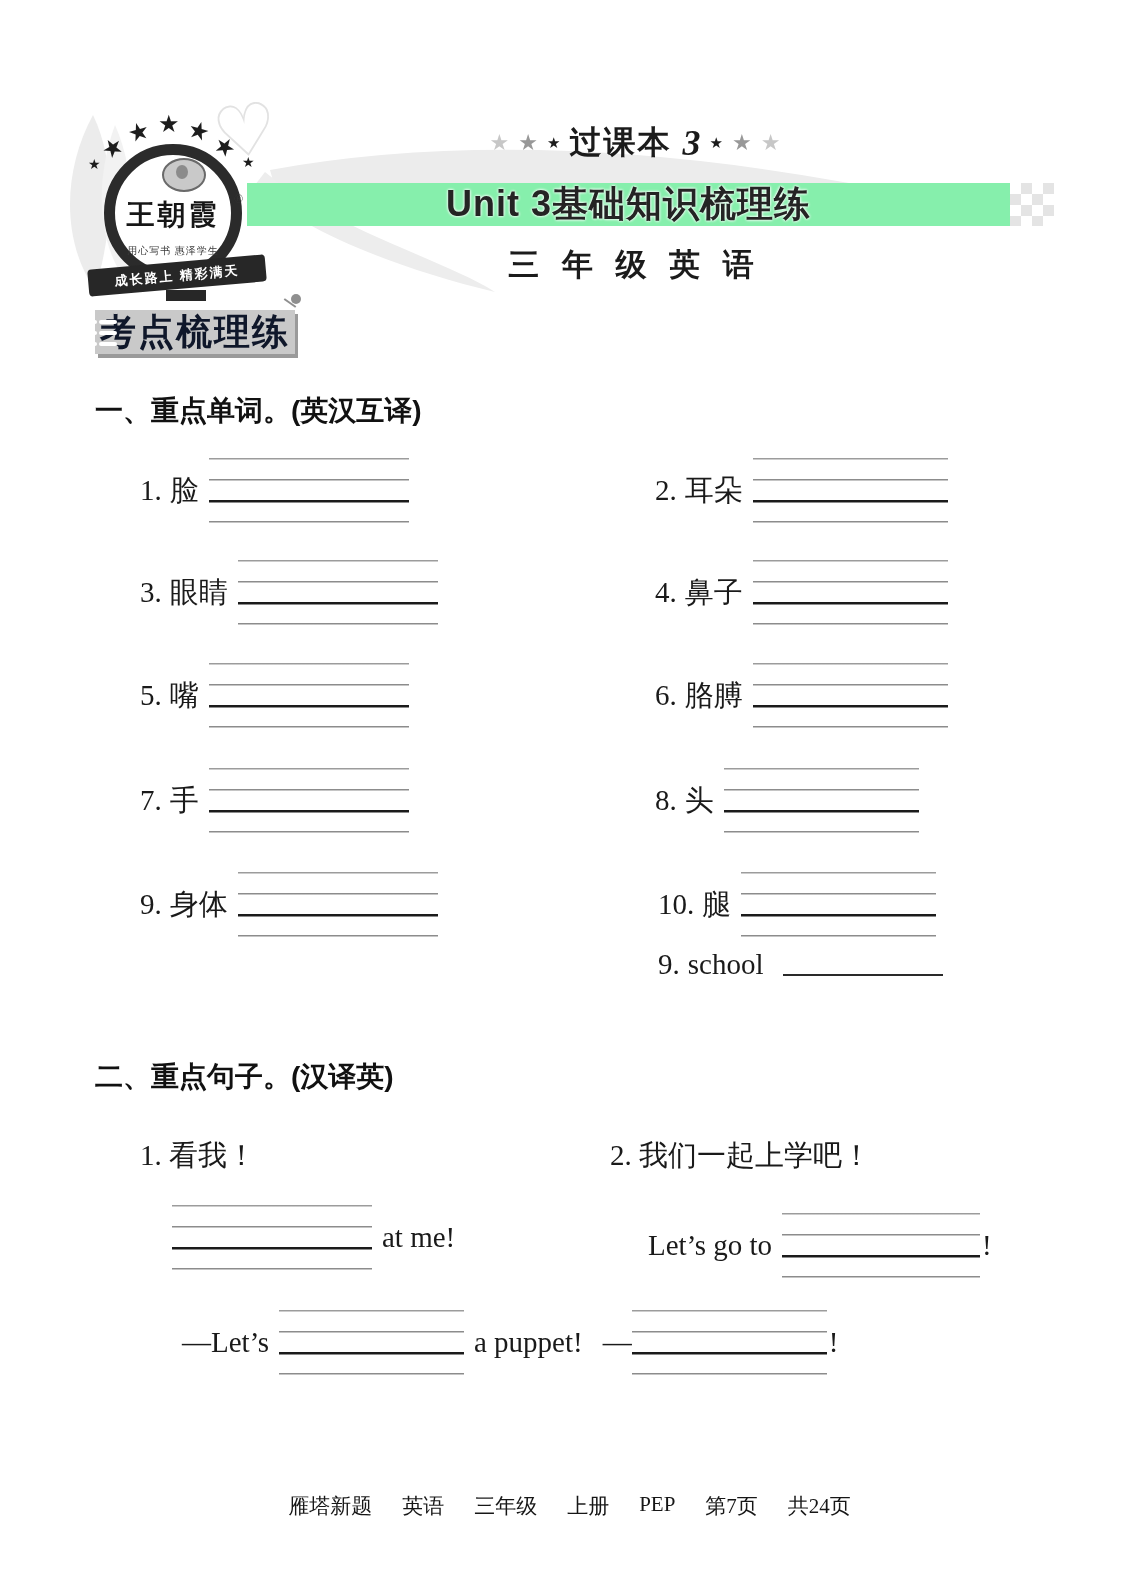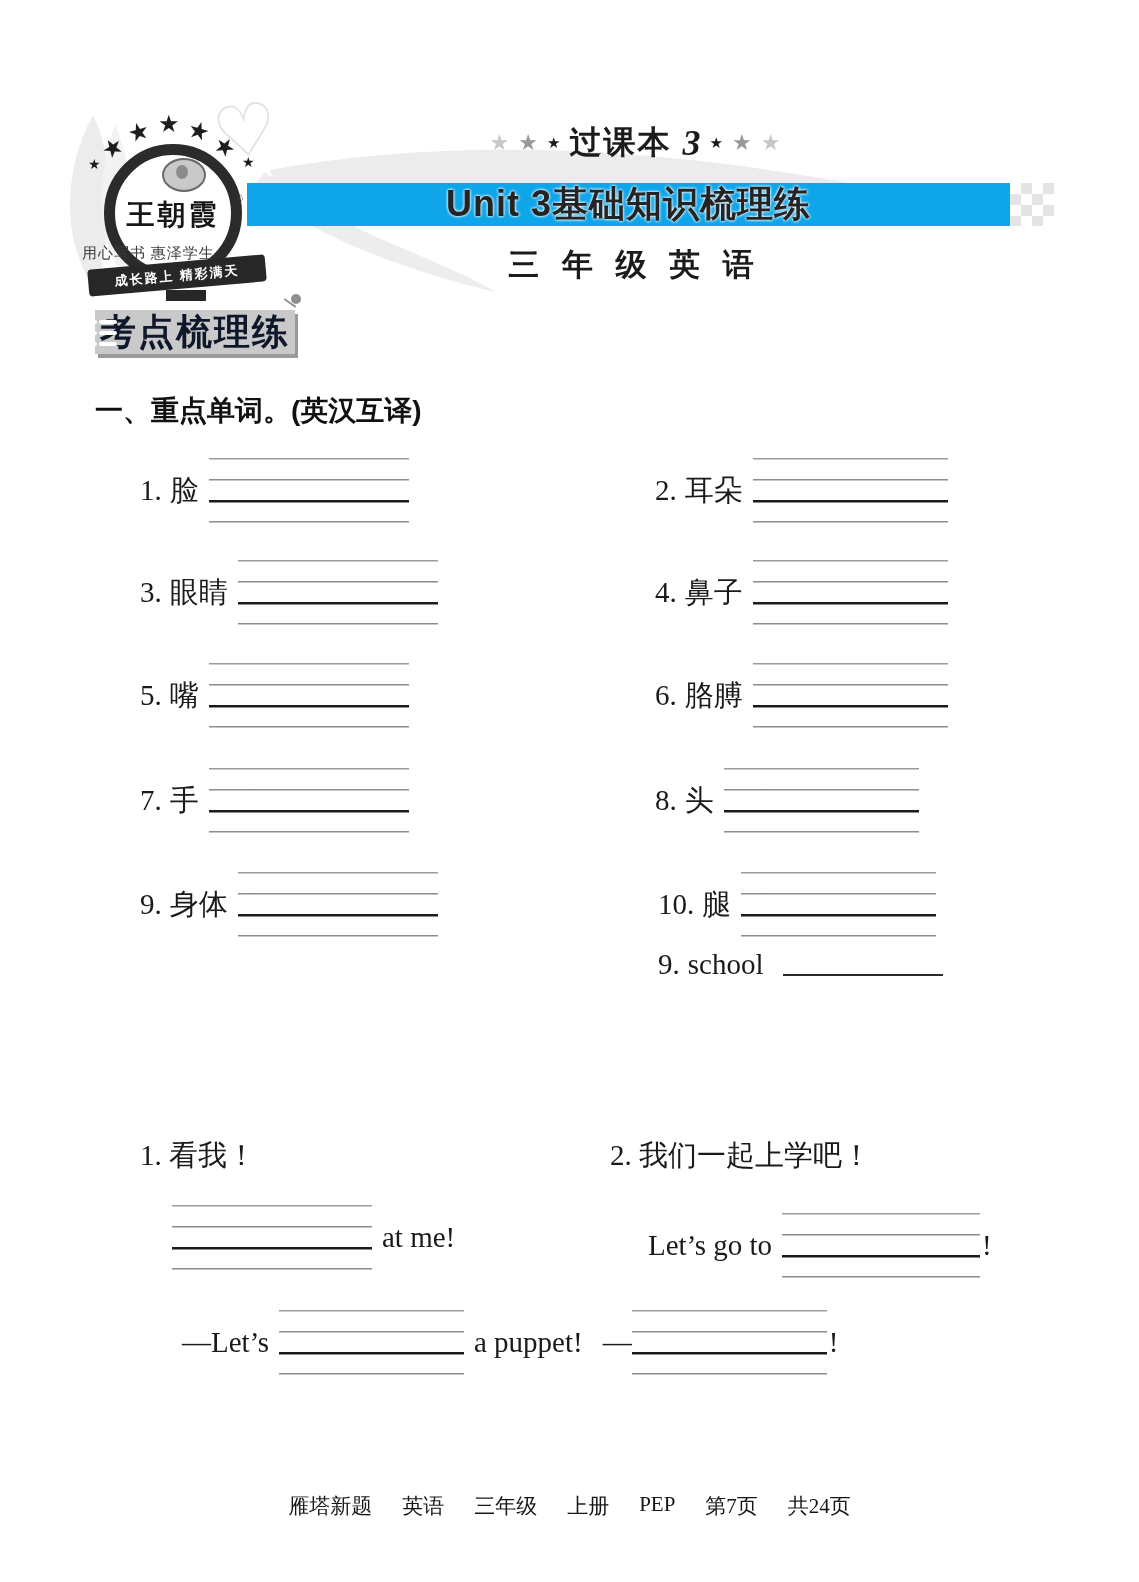--- a/index.html
+++ b/index.html
@@ -18,38 +18,38 @@
               border:11px solid #2b2b2b;background:#fff;box-sizing:border-box;}
   .logo .star{position:absolute;font-size:24px;color:#1d1d1d;line-height:1;}
   .logo .star.small{font-size:14px;}
   .portrait{position:absolute;left:80px;top:48px;width:40px;height:30px;border-radius:50%;
             background:#c9c9c9;border:2px solid #6a6a6a;}
   .portrait::after{content:"";position:absolute;left:12px;top:5px;width:12px;height:14px;
             border-radius:50%;background:#8b8b8b;}
   .brand{position:absolute;left:0;top:86px;width:182px;text-align:center;font-weight:900;
          font-size:28px;letter-spacing:3px;color:#161616;}
   .reg{position:absolute;left:152px;top:82px;font-size:12px;color:#333;}
-  .slogan{position:absolute;left:0;top:134px;width:182px;font-size:15px;
+  .slogan{position:absolute;left:0;top:134px;width:182px;text-align:center;font-size:10px;
           letter-spacing:1px;color:#3b3b3b;}
   .ribbon{position:absolute;left:6px;top:152px;width:178px;height:27px;background:#272727;
           transform:rotate(-5deg);border-radius:4px;color:#fff;text-align:center;
           font-size:13px;font-weight:700;line-height:27px;letter-spacing:2px;}
   .ribbon-fold{position:absolute;left:84px;top:180px;width:40px;height:11px;background:#272727;}
 
   
   .star-title{position:absolute;left:330px;top:120px;width:610px;height:46px;display:flex;
               align-items:center;justify-content:center;gap:9px;z-index:2;}
   .star-title .t{font-size:32px;font-weight:700;color:#1b1b1b;letter-spacing:2px;}
   .star-title .n{font-size:36px;font-weight:700;font-style:italic;margin-left:2px;}
   .st-star{line-height:1;}
   .s-lt{color:#c7c7c7;font-size:22px;}
   .s-md{color:#989898;font-size:22px;}
   .s-dk{color:#1c1c1c;font-size:15px;}
 
-  .unit-band{position:absolute;left:247px;top:183px;width:763px;height:43px;background:#0ea5e9;
+  .unit-band{position:absolute;left:247px;top:183px;width:763px;height:43px;background:#86efac;
              display:flex;align-items:center;justify-content:center;z-index:1;}
   .unit-band span{font-family:"Liberation Sans","DejaVu Sans",sans-serif;font-weight:700;
              font-size:36px;color:#242424;letter-spacing:1px;
              text-shadow:0 0 3px #fff,0 0 3px #fff;white-space:nowrap;}
   .checker{position:absolute;left:1010px;top:183px;width:44px;height:43px;z-index:1;
            background:repeating-conic-gradient(#e4e4e4 0% 25%, #ffffff 0% 50%);
            background-size:22px 22px;}
   .grade-title{position:absolute;left:247px;top:244px;width:775px;text-align:center;
                font-family:"Liberation Sans","DejaVu Sans",sans-serif;font-weight:700;
                font-size:31px;letter-spacing:7px;color:#1b1b1b;z-index:2;}
@@ -201,20 +201,21 @@
     <span class="w-text w-num">10.</span>
     <span class="w-text w-label">腿</span>
     <div class="wgrid g195"></div>
   </div>
   <div class="word-item" style="left:658px;top:968px">
     <span class="w-text w-num">9.</span>
     <span class="w-text w-label">school</span>
     <div class="blank"></div>
   </div>
 
+  <div class="sec-heading" style="left:95px;top:1058px">二、重点句子。(汉译英)</div>
 
   <div class="prompt" style="left:140px;top:1136px">1. 看我！</div>
   <div class="prompt" style="left:610px;top:1136px">2. 我们一起上学吧！</div>
 
   <div class="ans" style="left:172px;top:1205px">
     <div class="wgrid g200"></div>
     <span class="w-text">at me!</span>
   </div>
   <div class="ans" style="left:638px;top:1213px">
     <span class="w-text">Let’s go to</span>

